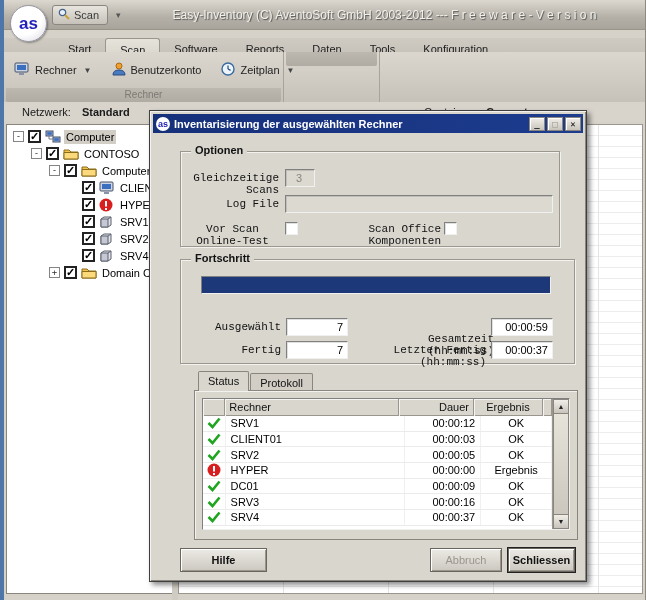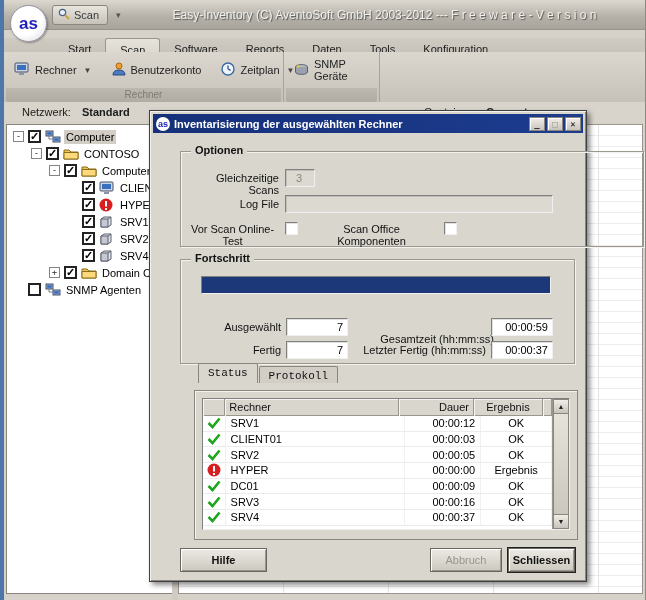--- a/index.html
+++ b/index.html
@@ -80,33 +80,33 @@
   .dlg-title { flex:1; font-weight:bold; font-size:11px; white-space:nowrap; overflow:hidden; }
   .dlg-btn { width:16px; height:14px; background:linear-gradient(#f0eee8,#c8c4bc); border:1px solid #8a867e;
     box-shadow:inset 1px 1px 0 #fff; margin-left:2px; font-size:9px; line-height:12px; text-align:center;
     color:#111; font-weight:bold; font-family:"DejaVu Sans Mono", monospace; }
   .dlg-btn.disabled { color:#9a968e; }
 
   .groupbox { position:absolute; border:1px solid #9b978f; box-shadow:1px 1px 0 #f4f2ee, inset 1px 1px 0 #f4f2ee; }
   .groupbox > .legend { position:absolute; top:-8px; left:10px; background:#d9d6ce; padding:0 4px;
     font-weight:bold; color:#111; }
 
-  .flabel { position:absolute; text-align:right; color:#111; }
+  .flabel { position:absolute; text-align:right; color:#111;font-family:Liberation Mono, monospace; }
   .tbox { position:absolute; height:18px; background:#fff; border:1px solid #808080;
     border-color:#808080 #f0f0f0 #f0f0f0 #808080; box-shadow:inset 1px 1px 0 rgba(0,0,0,.12);
     font-size:11px; text-align:right; padding:2px 4px 0 2px; color:#000; }
   .tbox.disabled { background:#dcd9d1; color:#8a867e; text-align:center; }
   .dcb { position:absolute; width:13px; height:13px; background:#fff; border:1px solid #808080;
     border-color:#808080 #f0f0f0 #f0f0f0 #808080; box-shadow:inset 1px 1px 0 rgba(0,0,0,.12); }
 
   .progress-track { position:absolute; left:20px; top:16px; width:350px; height:18px; background:#e8e6e0;
     border:1px solid #808080; border-color:#808080 #f0f0f0 #f0f0f0 #808080; }
   .progress-fill { height:100%; background:#1c3878; }
 
-  .tabs { position:absolute; left:48px; top:252px; display:flex; align-items:flex-end; height:20px;font-family:Liberation Mono, monospace; }
+  .tabs { position:absolute; left:48px; top:260px; display:flex; align-items:center; height:20px; }
   .tab { font-size:11px; padding:3px 9px; border:1px solid #8a867e; border-bottom:none;
     border-radius:2px 2px 0 0; background:#d2cec6; color:#111; height:17px; margin-right:1px; }
   .tab.active { background:#d9d6ce; height:20px; position:relative; z-index:2; font-weight:normal; }
   .tabpanel { position:absolute; left:44px; top:279px; width:384px; height:150px;
     border:1px solid #8a867e; box-shadow:inset 1px 1px 0 #f4f2ee; background:#d9d6ce; }
 
   .scantable { position:absolute; left:7px; top:7px; right:7px; bottom:9px; background:#fff;
     border:1px solid #808080; border-color:#808080 #f0f0f0 #f0f0f0 #808080; display:flex; }
   .tcols { flex:1; display:flex; flex-direction:column; overflow:hidden; }
   .thead { display:flex; height:17px; background:#d9d6ce; font-size:11px; color:#111; }
@@ -198,32 +198,20 @@
                 <line x1="7" y1="7" x2="9.6" y2="8.4" stroke="#204a80" stroke-width="1.2"></line>
               </svg>
           </span>
           <span>Zeitplan</span>
           <span class="drop">▼</span>
         </div>
       </div>
       <div class="rgroup-label">Rechner</div>
     </div>
     <div class="rgroup" style="width:96px;">
-      <div class="rgroup-buttons">
-        <div class="rbtn">
-          <span>
-            <svg width="15" height="13" viewBox="0 0 15 13">
-                <ellipse cx="7.5" cy="4" rx="6" ry="2.4" fill="#b8bcc4" stroke="#5a606c"></ellipse>
-                <path d="M1.5,4 v5 a6,2.4 0 0 0 12,0 v-5" fill="#9aa0ac" stroke="#5a606c"></path>
-                <circle cx="4" cy="3.5" r="1.3" fill="#f0d020"></circle>
-              </svg>
-          </span>
-          <span>SNMP Geräte</span>
-        </div>
-      </div>
       <div class="rgroup-label"></div>
     </div>
   </div>
 
   <div class="infobar">
     <span class="lbl" style="left:18px;">Netzwerk:</span>
     <span class="val" style="left:78px;">Standard</span>
     <span class="lbl" style="left:420px;">Container:</span>
     <span class="val" style="left:482px;">Computer</span>
   </div>
@@ -329,58 +317,44 @@
         <div class="tree-item" style="padding-left: 42px;">
     <span class="expander">+</span>
     <span class="cb">✓</span>
     <span class="ticon">
             <svg width="16" height="13" viewBox="0 0 16 13">
               <path d="M1,3 h5 l2,2 h7 v7 h-14 z" fill="#f2c24a" stroke="#8a6d1a"></path>
               <path d="M1,5.5 h14 v6.5 h-14 z" fill="#fcd97a" stroke="#8a6d1a"></path>
             </svg>
           </span>
     <span class="tlabel">Domain Co</span>
-  </div>
-        <div class="tree-item" style="padding-left: 6px;">
-    <span class="expander none"></span>
-    <span class="cb"></span>
-    <span class="ticon">
-            <svg width="16" height="14" viewBox="0 0 16 14">
-              <rect x="1" y="1" width="7" height="5" fill="#9fb4d2" stroke="#44516a"></rect>
-              <rect x="2.2" y="2.2" width="4.6" height="2.6" fill="#3a6ebf"></rect>
-              <rect x="8" y="7" width="7" height="5" fill="#9fb4d2" stroke="#44516a"></rect>
-              <rect x="9.2" y="8.2" width="4.6" height="2.6" fill="#3a6ebf"></rect>
-              <path d="M4,6 v3 h5" fill="none" stroke="#707a8c"></path>
-            </svg>
-          </span>
-    <span class="tlabel">SNMP Agenten</span>
   </div>
       </div>
     <div class="splitter"></div>
     <div class="listview"></div>
   </div>
 
   <div class="dialog">
     <div class="dlg-titlebar">
       <div class="dlg-icon">as</div>
       <div class="dlg-title">Inventarisierung der ausgewählten Rechner</div>
       <div class="dlg-btn">_</div>
       <div class="dlg-btn disabled">□</div>
       <div class="dlg-btn">✕</div>
     </div>
 
-    <div class="groupbox" style="left:30px; top:40px; width:464px; height:96px;">
+    <div class="groupbox" style="left:30px; top:40px; width:380px; height:96px;">
       <span class="legend">Optionen</span>
       <span class="flabel" style="left:5px; top:20px; width:93px;">Gleichzeitige Scans</span>
       <div class="tbox disabled" style="left:104px; top:17px; width:30px;">3</div>
       <span class="flabel" style="left:5px; top:46px; width:93px;">Log File</span>
       <div class="tbox disabled" style="left:104px; top:43px; width:268px;"></div>
       <span class="flabel" style="left:5px; top:71px; width:93px; text-align:center;">Vor Scan Online-Test</span>
       <div class="dcb" style="left:104px; top:70px;"></div>
-      <span class="flabel" style="left:128px; top:71px; width:125px; text-align:center;">Scan Office Komponenten</span>
+      <span class="flabel" style="left:135px; top:71px; width:125px; text-align:right;">Scan Office Komponenten</span>
       <div class="dcb" style="left:263px; top:70px;"></div>
     </div>
 
     <div class="groupbox" style="left:30px; top:148px; width:395px; height:105px;">
       <span class="legend">Fortschritt</span>
       <div class="progress-track">
         <div class="progress-fill" style="width: 100%;"></div>
       </div>
       <span class="flabel" style="left:8px; top:61px; width:92px;">Ausgewählt</span>
       <div class="tbox" style="left:105px; top:58px; width:62px;">7</div>

